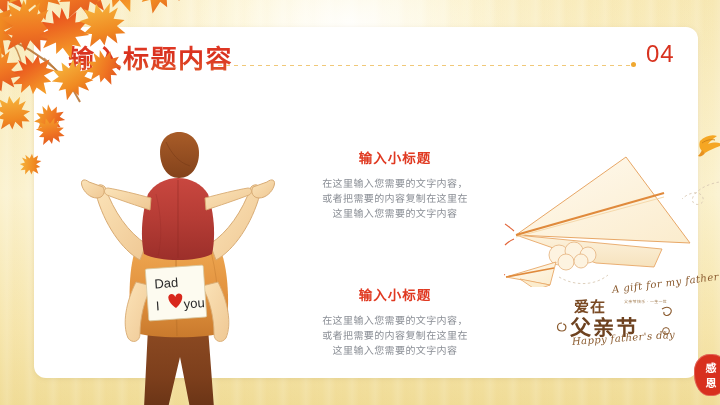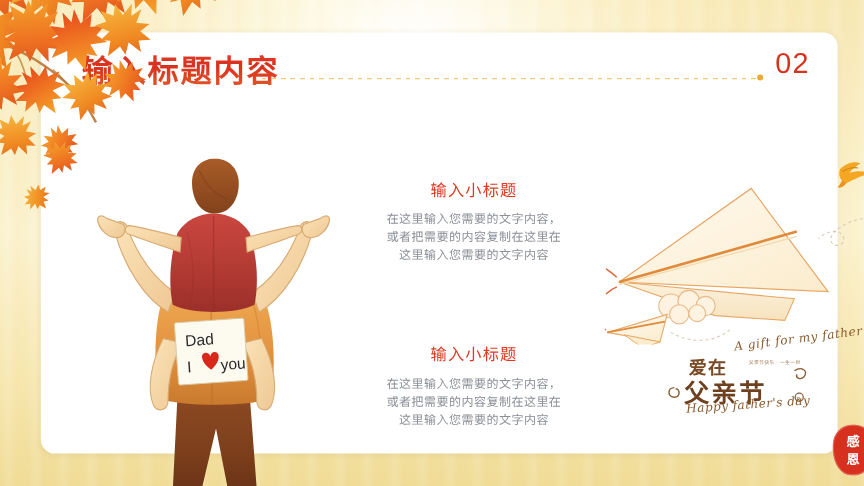--- a/index.html
+++ b/index.html
@@ -55,21 +55,21 @@
     background:#f0a830;
   }
   .page-num{
     position:absolute;left:612px;top:13px;
     font-size:24px;color:#d8321f;letter-spacing:1px;
   }
 
   
   .tblock{position:absolute;width:230px;text-align:center;}
   .tblock .sub{
-    font-size:13.5px;font-weight:normal;color:#e03a22;letter-spacing:1px;
+    font-size:13.5px;font-weight:bold;color:#e03a22;letter-spacing:1px;
     margin:0 0 9px 0;
   }
   .tblock .line{
     font-size:10px;color:#8b8f96;line-height:15px;letter-spacing:.4px;
     margin:0;white-space:nowrap;
   }
   #block1{left:246px;top:120px;}
   #block2{left:246px;top:257px;}
 
   
@@ -133,21 +133,21 @@
 <div id="slide">
 
   <div class="bg-streaks"></div>
   <div class="bg-glow"></div>
 
   <div id="card">
 
     <div class="title">输入标题内容</div>
     <div class="title-rule"></div>
     <div class="title-dot"></div>
-    <div class="page-num">02</div>
+    <div class="page-num">04</div>
 
     <div class="tblock" id="block1">
       <p class="sub">输入小标题</p>
       <p class="line">在这里输入您需要的文字内容，</p>
       <p class="line">或者把需要的内容复制在这里在</p>
       <p class="line">这里输入您需要的文字内容</p>
     </div>
 
     <div class="tblock" id="block2">
       <p class="sub">输入小标题</p>

